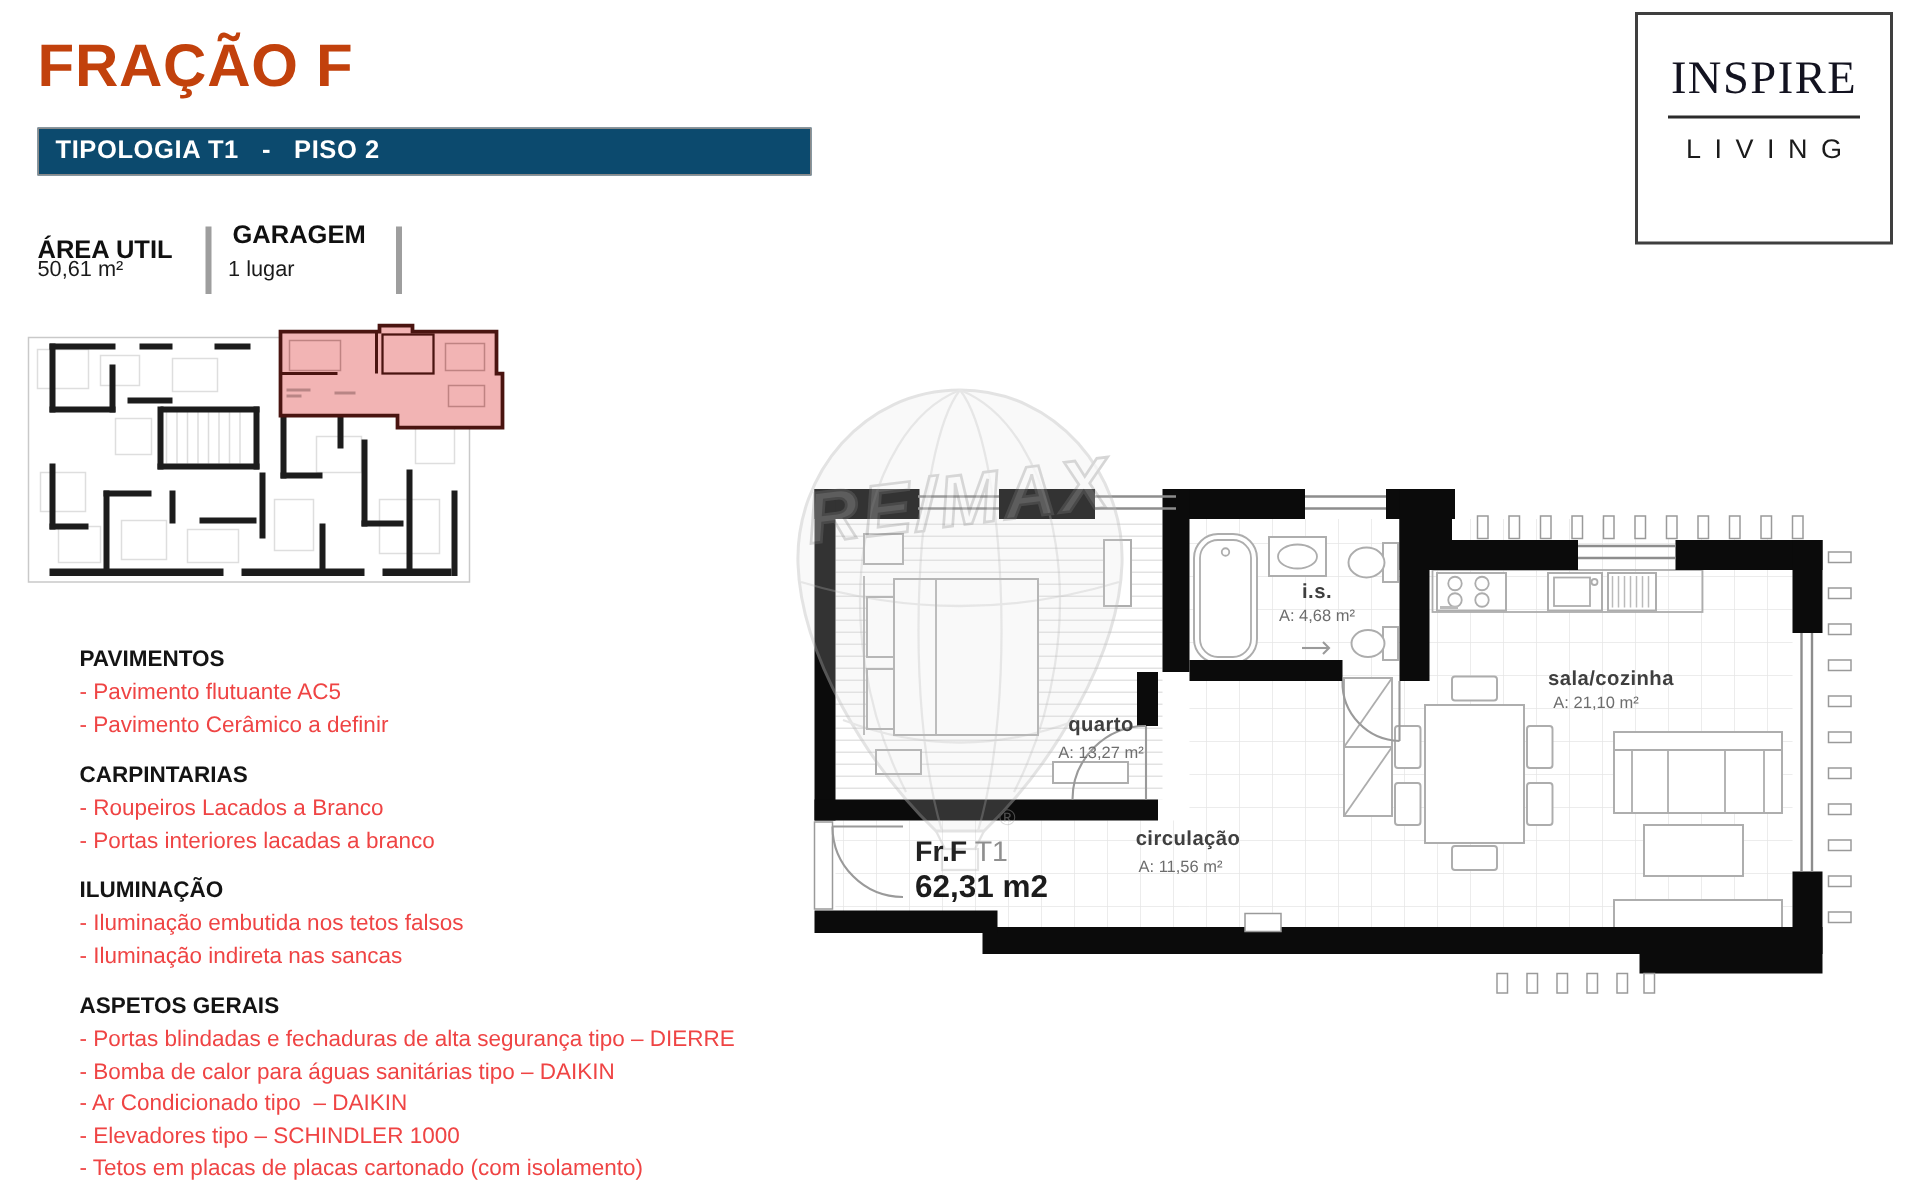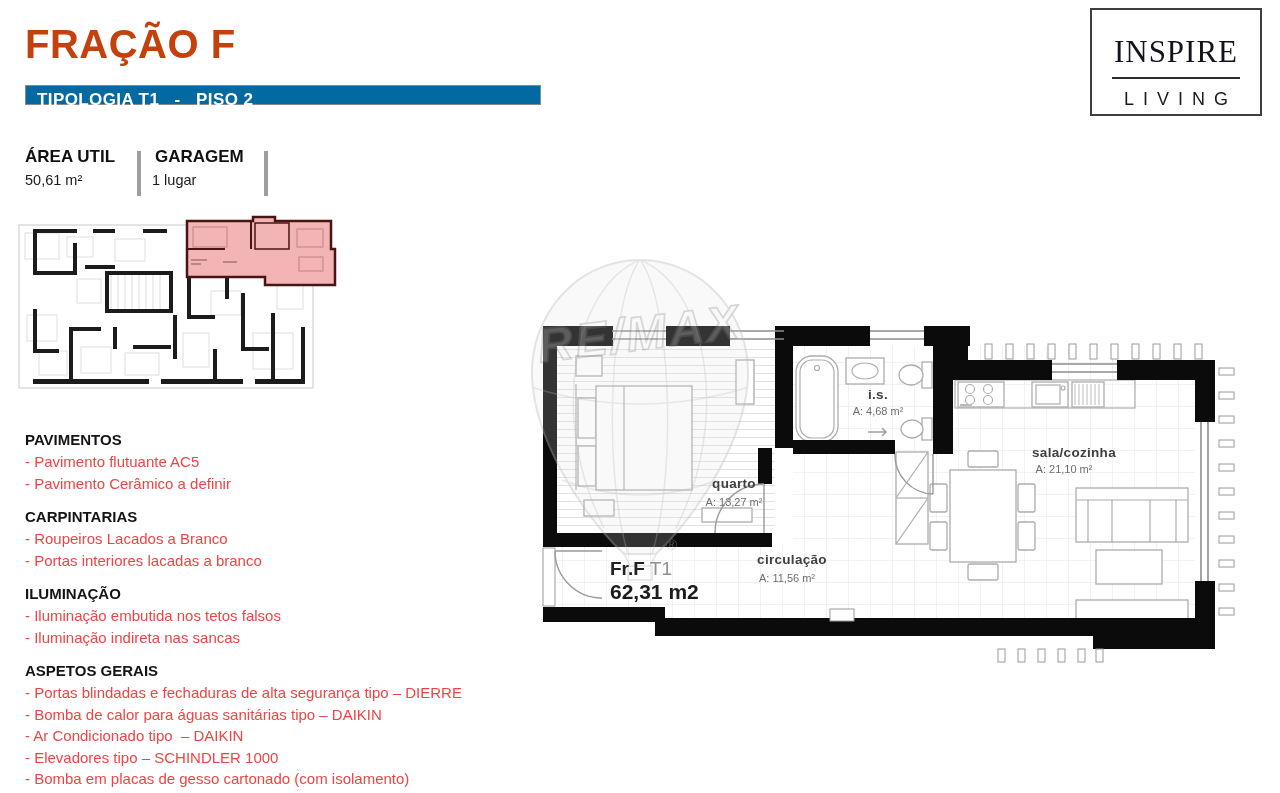--- a/index.html
+++ b/index.html
@@ -1,34 +1,34 @@
 <!DOCTYPE html>
 <html><head>
 <meta charset="utf-8">
 <style>
   html,body{margin:0;padding:0;background:#fff;}
   .page{position:relative;width:1280px;height:793px;background:#ffffff;overflow:hidden;
         font-family:"Liberation Sans",sans-serif;color:#111;}
   .main-title{position:absolute;left:25px;top:22px;font-size:40px;font-weight:800;
               letter-spacing:.5px;color:#c2410c;}
-  .type-bar{position:absolute;left:25px;top:85px;width:516px;height:20px;background:#0369a1;
+  .type-bar{position:absolute;left:25px;top:85px;width:516px;height:32px;background:#0c4a6e;
             border:1px solid #8a8a8a;box-sizing:border-box;}
   .type-bar span{display:block;line-height:28px;padding-left:11px;font-size:17px;font-weight:700;
             color:#ffffff;letter-spacing:.4px;white-space:pre;}
   .sum-label{position:absolute;font-size:17px;font-weight:800;color:#101010;}
   .sum-value{position:absolute;font-size:14.5px;color:#1a1a1a;}
   .sum-div{position:absolute;width:4px;height:45px;background:#9e9e9e;}
-  .logo-box{position:absolute;left:1090px;top:8px;width:172px;height:108px;background:#fff;
+  .logo-box{position:absolute;left:1090px;top:8px;width:172px;height:155px;background:#fff;
             border:2px solid #3f3f3f;box-sizing:border-box;text-align:center;}
   .logo-top{font-family:"Liberation Serif",serif;font-size:31px;color:#131320;margin-top:24px;
             letter-spacing:1px;}
   .logo-rule{width:128px;height:2px;background:#2b2b2b;margin:7px auto 10px auto;}
   .logo-bottom{font-size:18px;font-weight:400;letter-spacing:9px;padding-left:9px;color:#1b1b1b;}
   .features{position:absolute;left:25px;top:431px;width:505px;}
-  .feat-sec{margin-bottom:14px;}
+  .feat-sec{margin-bottom:14px;margin-left:28px;}
   .feat-title{font-size:15px;font-weight:700;color:#141414;margin-bottom:3px;}
   .feat-item{font-size:15px;line-height:21.5px;color:#ef4444;white-space:pre-wrap;}
   .keyplan{position:absolute;left:15px;top:215px;}
   .plan{position:absolute;left:540px;top:318px;width:710px;height:345px;}
   .plan svg{overflow:visible;}
   .room-label{position:absolute;transform:translate(-50%,-50%);font-size:13.5px;font-weight:600;
               color:#3f3f3f;letter-spacing:.3px;white-space:nowrap;}
   .room-area{position:absolute;transform:translate(-50%,-50%);font-size:11px;color:#6d6d6d;
              white-space:nowrap;}
   .unit-tag{position:absolute;left:42px;top:240px;line-height:22px;white-space:nowrap;margin-left:28px;}
@@ -48,21 +48,21 @@
 </head>
 <body>
 
 <div class="page">
 
   <div class="main-title">FRAÇÃO F</div>
   <div class="type-bar">
     <span>TIPOLOGIA T1   -   PISO 2</span>
   </div>
 
-  <div class="sum-label" style="left:25px;top:147px">ÁREA UTIL</div>
+  <div class="sum-label" style="left:25px;top:157px">ÁREA UTIL</div>
   <div class="sum-value" style="left:25px;top:172px">50,61 m²</div>
   <div class="sum-div" style="left:137px;top:151px"></div>
   <div class="sum-label" style="left:155px;top:147px">GARAGEM</div>
   <div class="sum-value" style="left:152px;top:172px">1 lugar</div>
   <div class="sum-div" style="left:264px;top:151px"></div>
 
   <div class="logo-box">
     <div class="logo-top">INSPIRE</div>
     <div class="logo-rule"></div>
     <div class="logo-bottom">LIVING</div>
@@ -164,21 +164,21 @@
       <div class="feat-title">ILUMINAÇÃO</div>
       <div class="feat-item">- Iluminação embutida nos tetos falsos</div>
       <div class="feat-item">- Iluminação indireta nas sancas</div>
     </div>
     <div class="feat-sec">
       <div class="feat-title">ASPETOS GERAIS</div>
       <div class="feat-item">- Portas blindadas e fechaduras de alta segurança tipo – DIERRE</div>
       <div class="feat-item">- Bomba de calor para águas sanitárias tipo – DAIKIN</div>
       <div class="feat-item">- Ar Condicionado tipo  – DAIKIN</div>
       <div class="feat-item">- Elevadores tipo – SCHINDLER 1000</div>
-      <div class="feat-item">- Bomba em placas de gesso cartonado (com isolamento)</div>
+      <div class="feat-item">- Tetos em placas de placas cartonado (com isolamento)</div>
     </div>
   </div>
 
   <div class="plan">
     <svg width="710" height="345" viewBox="0 0 710 345">
       <defs>
         <pattern id="tile" width="22" height="22" patternUnits="userSpaceOnUse">
           <path d="M22,0 L0,0 0,22" fill="none" stroke="#e6e6e6" stroke-width="1"></path>
         </pattern>
         <pattern id="wood" width="8" height="8" patternUnits="userSpaceOnUse">

